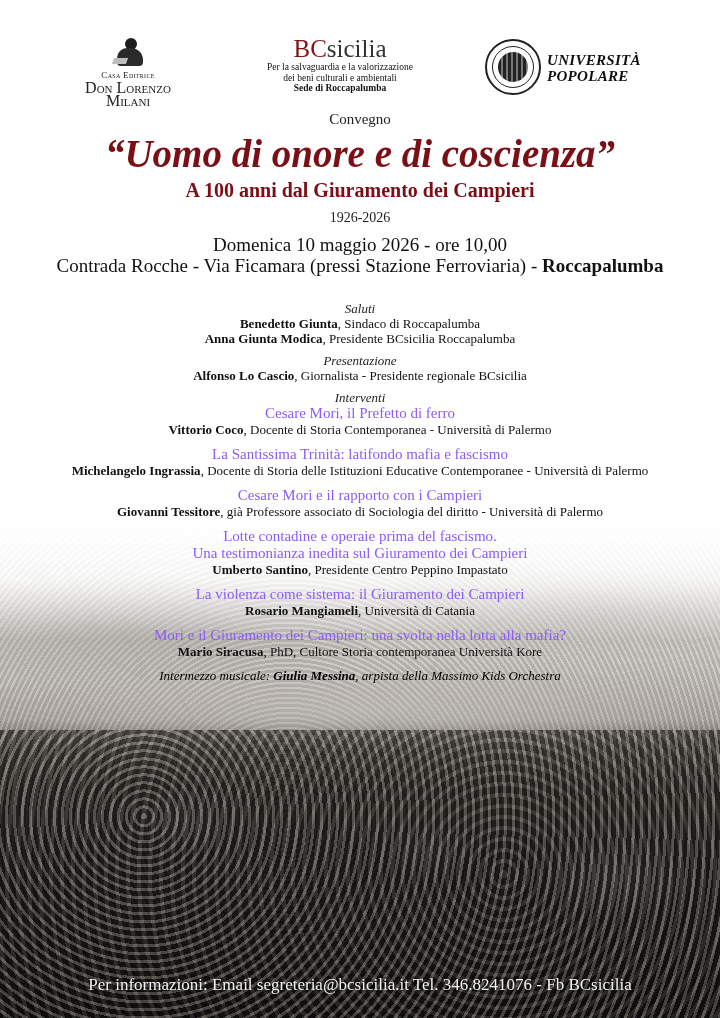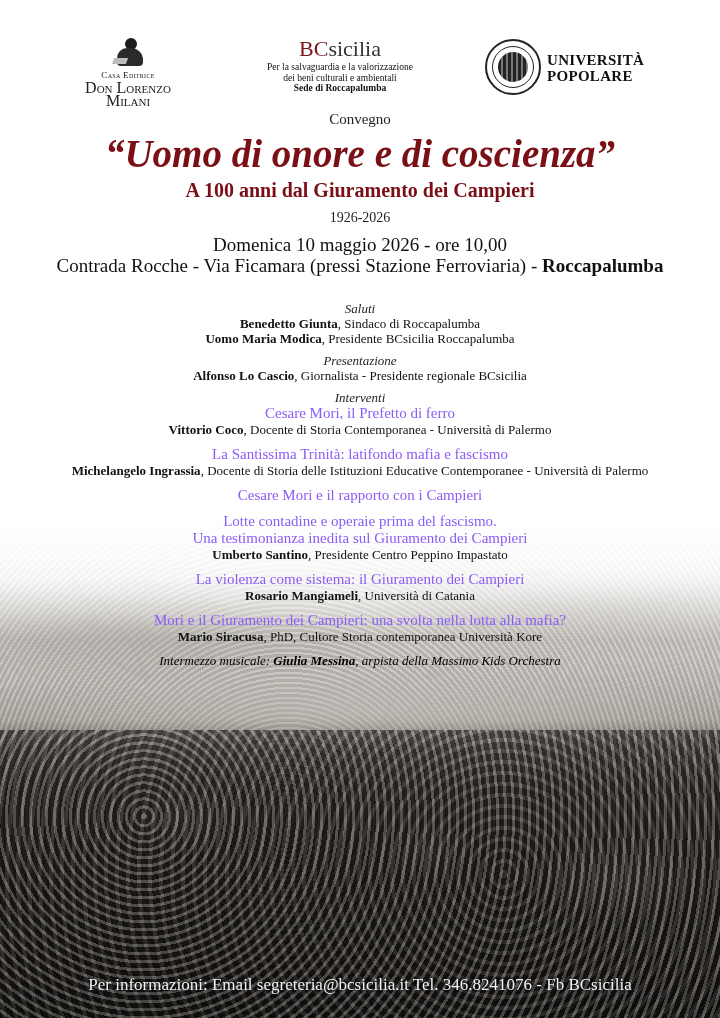--- a/index.html
+++ b/index.html
@@ -56,34 +56,34 @@
   .logo-left .figure {
     width: 34px; height: 30px; margin: 0 auto 2px; position: relative;
   }
   .logo-left .figure .head { position: absolute; left: 14px; top: 0; width: 12px; height: 12px; border-radius: 50%; background: #1d1d1d; }
   .logo-left .figure .body { position: absolute; left: 6px; top: 10px; width: 26px; height: 18px; border-radius: 10px 12px 4px 4px; background: #2a2a2a; }
   .logo-left .figure .book { position: absolute; left: 2px; top: 20px; width: 14px; height: 6px; background: #bdbdbd; transform: skewX(-20deg); }
   .logo-left .l1 { font-size: 9px; font-variant: small-caps; letter-spacing: 0.3px; color: #222; line-height: 11px; }
   .logo-left .l2 { font-size: 16px; font-variant: small-caps; color: #222; line-height: 13px; }
 
   .logo-center { position: absolute; left: 240px; top: 0; width: 200px; text-align: center; }
-  .bc-title { font-size: 22px; line-height: 26px; color: #333; }
+  .bc-title { font-size: 25px; line-height: 26px; color: #333; }
   .bc-title .bc { color: #7d1518; }
   .logo-center .sub { font-size: 9.5px; line-height: 10.5px; color: #111; }
   .logo-center .sub.bold { font-weight: bold; }
 
   .logo-right { position: absolute; left: 485px; top: 3px; width: 180px; height: 58px; }
   .seal {
     position: absolute; left: 0; top: 0; width: 56px; height: 56px; border-radius: 50%;
     border: 2px solid #222; background: #fff;
   }
   .seal .ring { position: absolute; left: 5px; top: 5px; width: 42px; height: 42px; border-radius: 50%; border: 1.5px solid #222; }
   .seal .core { position: absolute; left: 11px; top: 11px; width: 30px; height: 30px; border-radius: 50%;
     background: repeating-linear-gradient(90deg, #222 0 3px, #777 3px 5px); }
-  .uni-text { position: absolute; left: 62px; top: 13px; font-size: 15px; line-height: 16px; font-weight: bold; color: #111; letter-spacing: 0.3px; }
+  .uni-text { position: absolute; left: 62px; top: 13px; font-size: 15px; line-height: 16px; font-weight: bold; color: #111; letter-spacing: 0.3px; font-style: italic; }
 
   
   .title-block { position: absolute; top: 110px; left: 0; width: 720px; text-align: center; }
   .convegno { font-size: 15px; line-height: 18px; color: #222; }
   .main-title { font-size: 39px; line-height: 40px; font-style: italic; font-weight: bold; color: #7a1016; margin-top: 6px; }
   .subtitle { font-size: 20px; line-height: 32px; font-weight: bold; color: #7a1016; }
   .years { font-size: 14px; line-height: 22px; color: #222; margin-top: 1px; }
   .date-line { font-size: 19px; line-height: 21px; color: #111; margin-top: 5px; }
   .place-line { font-size: 19px; line-height: 22px; color: #111; }
   .place-line .town { font-weight: bold; }
@@ -151,38 +151,39 @@
       <div class="main-title">“Uomo di onore e di coscienza”</div>
       <div class="subtitle">A 100 anni dal Giuramento dei Campieri</div>
       <div class="years">1926-2026</div>
       <div class="date-line">Domenica 10 maggio 2026 - ore 10,00</div>
       <div class="place-line"><span>Contrada Rocche - Via Ficamara (pressi Stazione Ferroviaria) - </span><span class="town">Roccapalumba</span></div>
     </div>
 
     <div class="program">
       <div class="section-label">Saluti</div>
       <div class="person"><b>Benedetto Giunta</b><span>, Sindaco di Roccapalumba</span></div>
-      <div class="person"><b>Uomo Maria Modica</b><span>, Presidente BCsicilia Roccapalumba</span></div>
+      <div class="person"><b>Anna Giunta Modica</b><span>, Presidente BCsicilia Roccapalumba</span></div>
 
       <div class="gap-s"></div>
       <div class="section-label">Presentazione</div>
       <div class="person"><b>Alfonso Lo Cascio</b><span>, Giornalista - Presidente regionale BCsicilia</span></div>
 
       <div class="gap-s"></div>
       <div class="section-label">Interventi</div>
 
       <div class="talk">Cesare Mori, il Prefetto di ferro</div>
       <div class="person"><b>Vittorio Coco</b><span>, Docente di Storia Contemporanea - Università di Palermo</span></div>
 
       <div class="gap-m"></div>
       <div class="talk">La Santissima Trinità: latifondo mafia e fascismo</div>
       <div class="person"><b>Michelangelo Ingrassia</b><span>, Docente di Storia delle Istituzioni Educative Contemporanee - Università di Palermo</span></div>
 
       <div class="gap-m"></div>
       <div class="talk">Cesare Mori e il rapporto con i Campieri</div>
+      <div class="person"><b>Giovanni Tessitore</b><span>, già Professore associato di Sociologia del diritto - Università di Palermo</span></div>
 
       <div class="gap-m"></div>
       <div class="talk">Lotte contadine e operaie prima del fascismo.</div>
       <div class="talk">Una testimonianza inedita sul Giuramento dei Campieri</div>
       <div class="person"><b>Umberto Santino</b><span>, Presidente Centro Peppino Impastato</span></div>
 
       <div class="gap-m"></div>
       <div class="talk">La violenza come sistema: il Giuramento dei Campieri</div>
       <div class="person"><b>Rosario Mangiameli</b><span>, Università di Catania</span></div>
 

